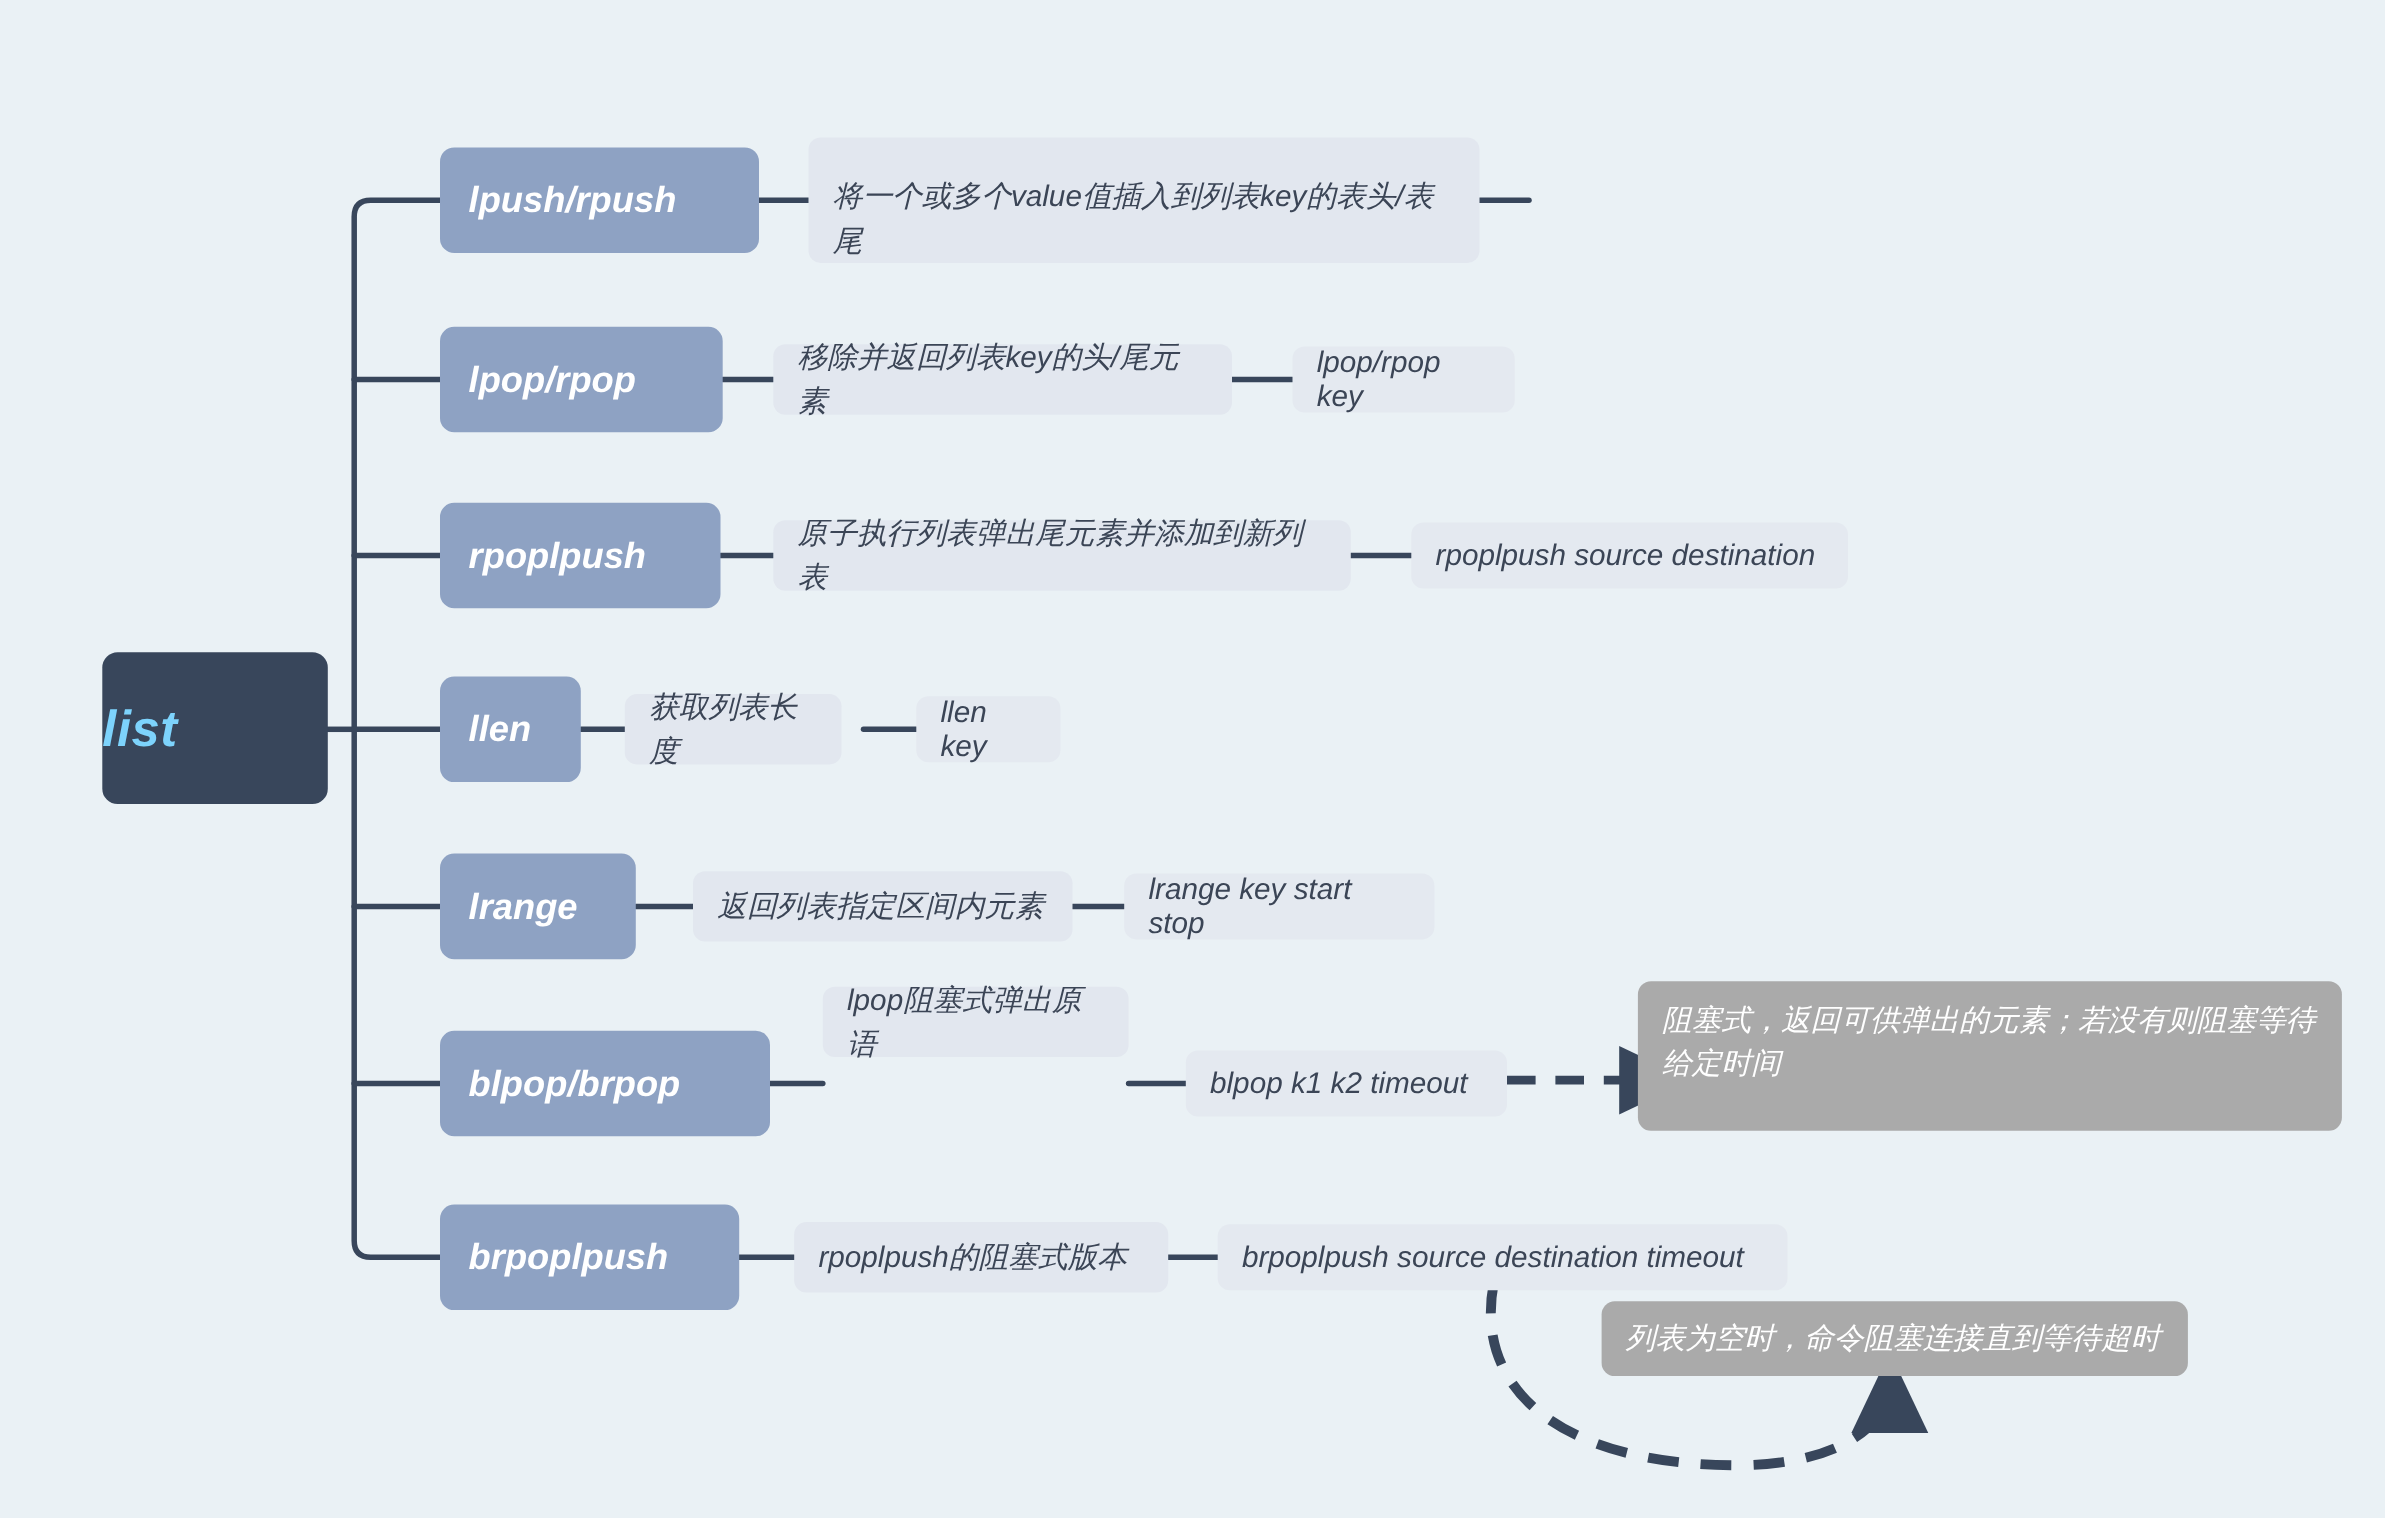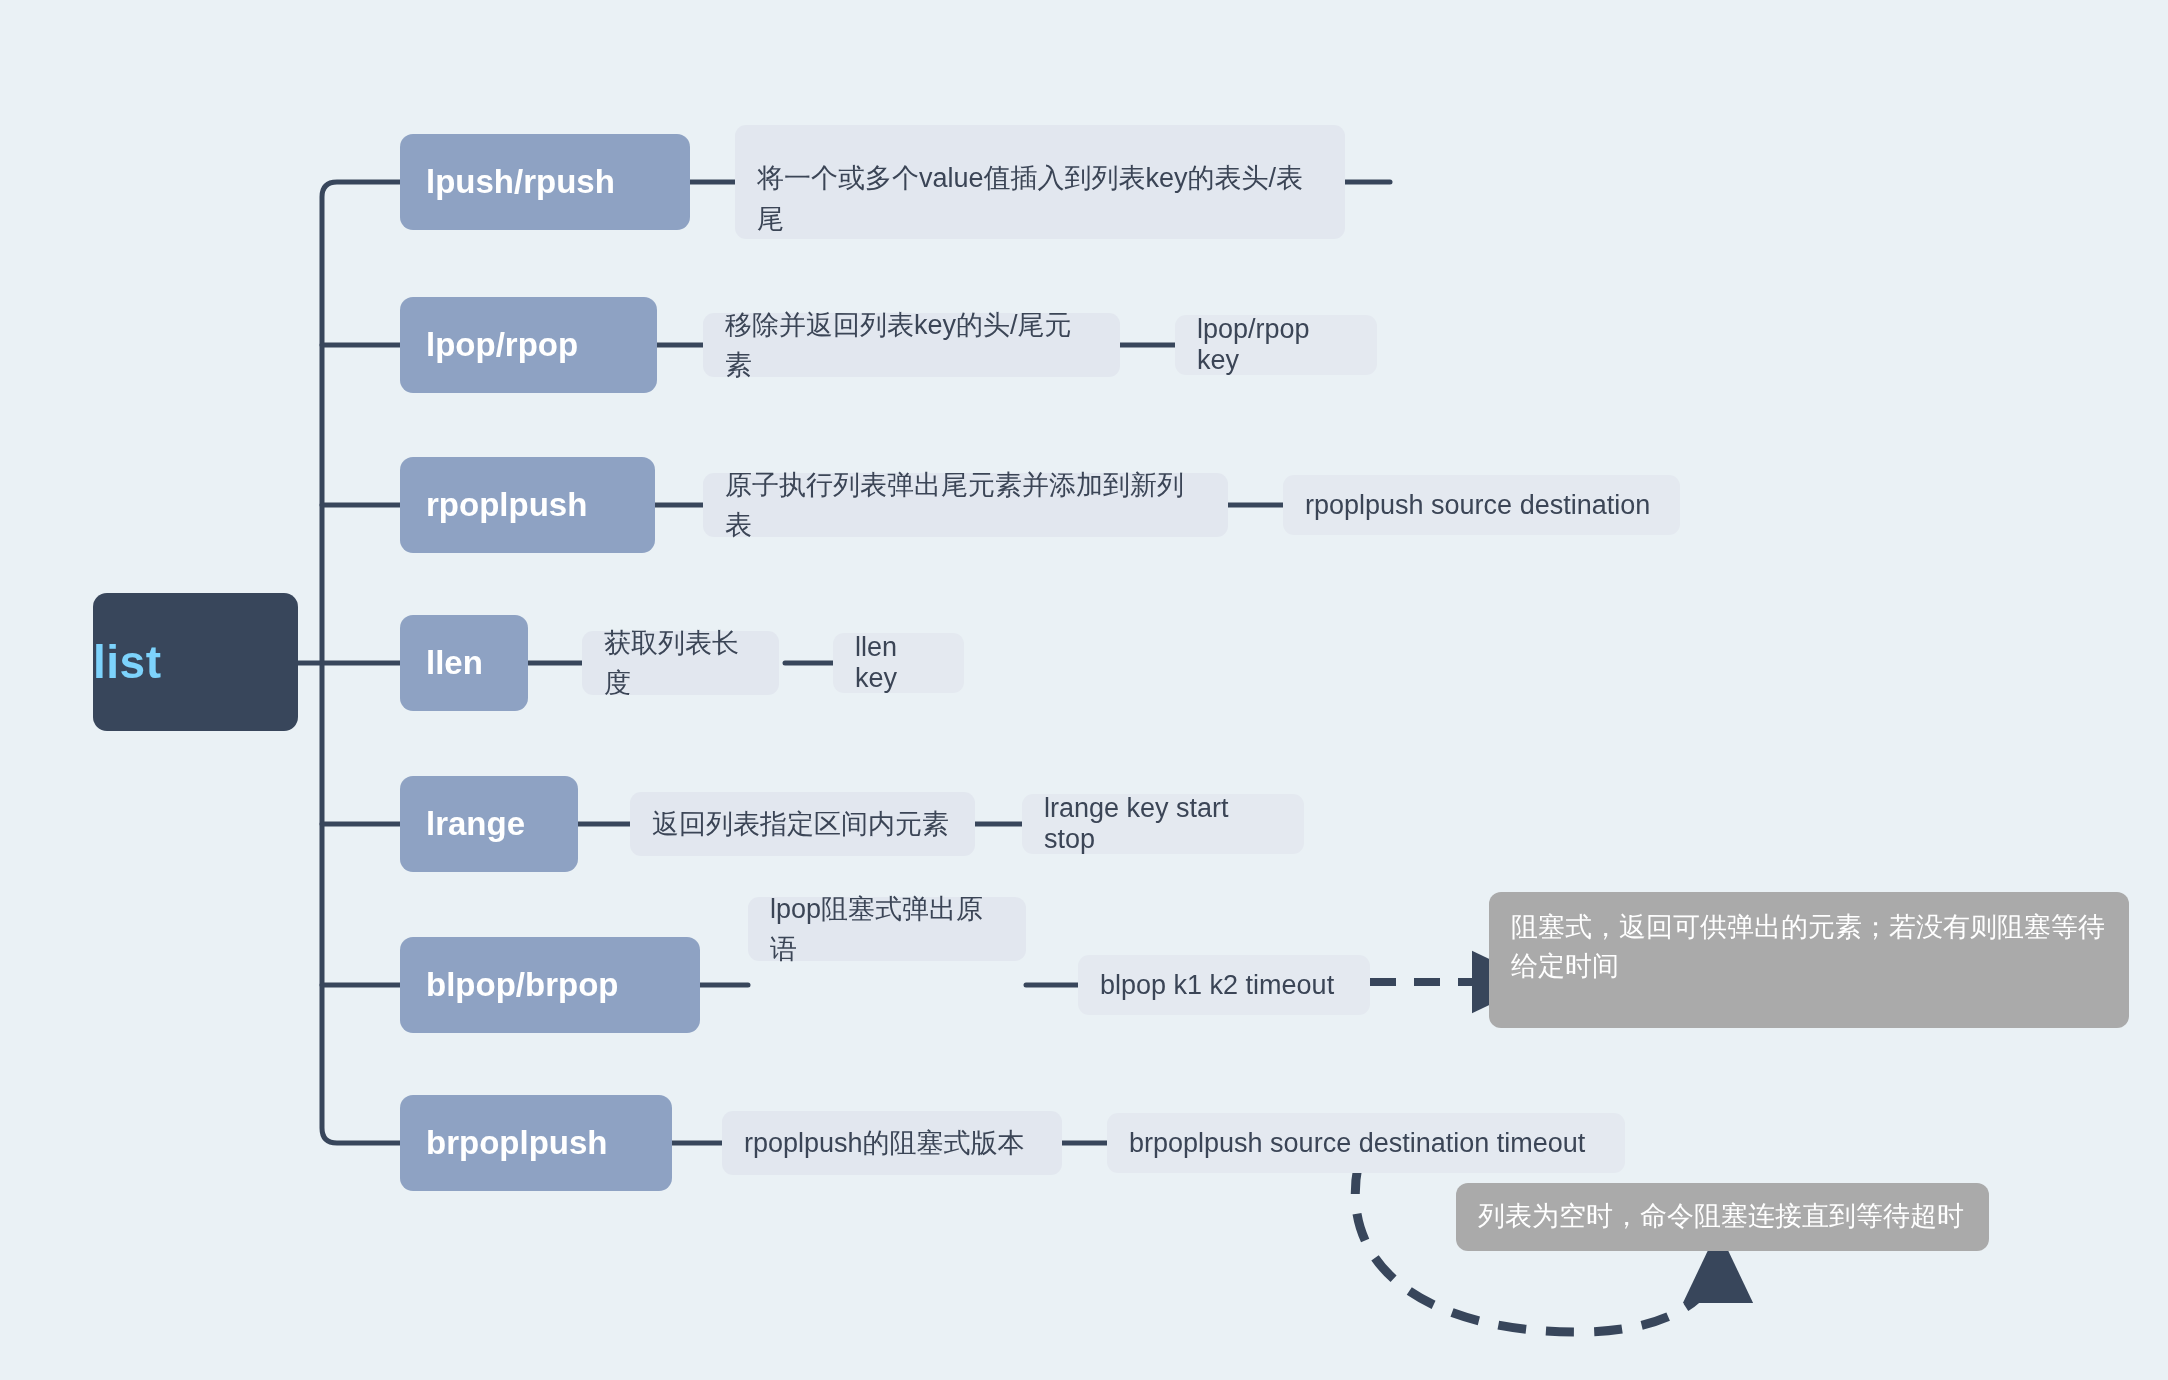--- a/index.html
+++ b/index.html
@@ -28,20 +28,21 @@
     pointer-events: none;
   }
 
   .node {
     position: absolute;
     box-sizing: border-box;
     display: flex;
     align-items: center;
     border-radius: 12px;
     white-space: pre-wrap;
+    font-style: italic;
   }
 
   
   .root-node {
     background: #38465b;
     color: #7dd3fc;
     font-size: 46px;
     font-weight: bold;
     letter-spacing: 0.5px;
     justify-content: flex-start;
@@ -179,21 +180,21 @@
   <div class="node desc-node" style="left:703px; top:473px; width:525px; height:64px;">
     <span>原子执行列表弹出尾元素并添加到新列表</span>
   </div>
   <div class="node syn-node" style="left:1283px; top:475px; width:397px; height:60px;">
     <span>rpoplpush source destination</span>
   </div>
 
   <div class="node cmd-node" style="left:400px; top:615px; width:128px; height:96px;">
     <span>llen</span>
   </div>
-  <div class="node desc-node" style="left:582px; top:631px; width:197px; height:64px;">
+  <div class="node desc-node" style="left:568px; top:631px; width:197px; height:64px;">
     <span>获取列表长度</span>
   </div>
   <div class="node syn-node" style="left:833px; top:633px; width:131px; height:60px;">
     <span>llen key</span>
   </div>
 
   <div class="node cmd-node" style="left:400px; top:776px; width:178px; height:96px;">
     <span>lrange</span>
   </div>
   <div class="node desc-node" style="left:630px; top:792px; width:345px; height:64px;">

